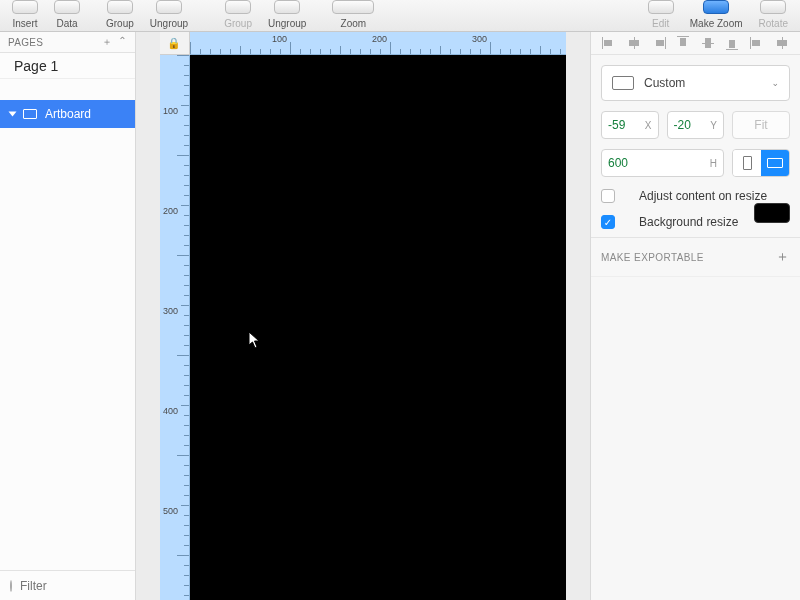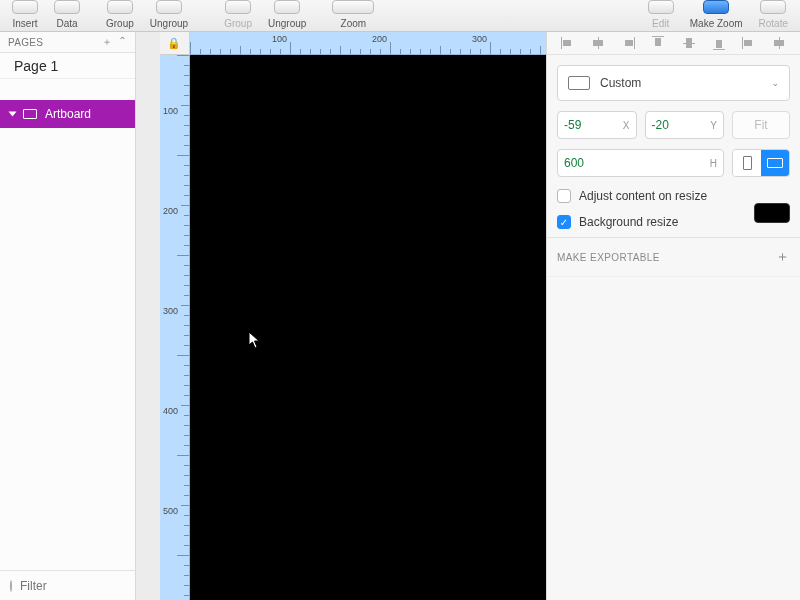--- a/index.html
+++ b/index.html
@@ -10,37 +10,37 @@
 .tb-icon.big{width:42px;}
 .tb-icon.blue{background:linear-gradient(#6fb3ff,#2a7de0);border-color:#1f63b8;}
 .tb-label{font-size:10px;color:#555;line-height:11px;}
 .tb-sep{width:10px;}
 .tb-group.dim .tb-label{color:#b0b0b0;}
 .pages-head{display:flex;align-items:center;justify-content:space-between;height:21px;padding:0 8px;background:#fafafa;border-bottom:1px solid #e2e2e2;font-size:10px;color:#777;letter-spacing:.3px;}
 .pages-head .icons{display:flex;gap:6px;color:#888;}
 .left-panel{position:absolute;left:0;top:32px;width:136px;bottom:0;background:#fcfcfc;border-right:1px solid #d9d9d9;display:flex;flex-direction:column;}
 .page-row{height:26px;display:flex;align-items:center;padding:0 14px;font-size:14px;color:#2b2b2b;border-bottom:1px solid #eee;}
 .layers{flex:1;overflow:hidden;}
-.art-row{height:28px;display:flex;align-items:center;padding:0 10px;background:#a21caf;color:#fff;font-size:12px;gap:8px;margin-top:21px;}
+.art-row{height:28px;display:flex;align-items:center;padding:0 10px;background:#3b82f6;color:#fff;font-size:12px;gap:8px;margin-top:21px;}
 .art-row .tri{width:0;height:0;border-left:5px solid #fff;border-top:4px solid transparent;border-bottom:4px solid transparent;transform:rotate(90deg);}
 .art-row .aicon{width:14px;height:10px;border:1.5px solid #fff;border-radius:1px;}
 .filter-bar{height:30px;border-top:1px solid #e2e2e2;display:flex;align-items:center;padding:0 10px;gap:8px;color:#8a8a8a;font-size:12px;}
 .filter-ic{width:12px;height:12px;border:1.4px solid #a9a9a9;border-radius:50%;position:relative;}
 .canvas-area{position:absolute;left:160px;top:32px;right:234px;bottom:0;background:#f6f6f6;}
 .ruler-corner{position:absolute;left:0;top:0;width:30px;height:23px;background:#f2f2f2;border-right:1px solid #cfcfcf;border-bottom:1px solid #cfcfcf;display:flex;align-items:center;justify-content:center;}
 .lock{font-size:11px;color:#888;}
 .ruler-top{position:absolute;left:30px;right:0;top:0;height:23px;background:#b9dcff;border-bottom:1px solid #8fb7dc;overflow:hidden;}
 .ruler-left{position:absolute;top:23px;left:0;width:30px;bottom:0;background:#b9dcff;border-right:1px solid #8fb7dc;overflow:hidden;}
 .tick-label{position:absolute;font-size:9px;color:#4a4a4a;}
 .ruler-top .tick{position:absolute;bottom:0;width:1px;background:#6f93b5;}
 .ruler-left .tick{position:absolute;right:0;height:1px;background:#6f93b5;}
 .canvas-inner{position:absolute;left:30px;top:23px;right:0;bottom:0;background:#f1f1f1;overflow:hidden;}
 .artboard{position:absolute;left:0;top:0;width:100%;height:100%;background:#000;}
 .cursor{position:absolute;left:58px;top:276px;pointer-events:none;}
-.right-panel{position:absolute;right:0;top:32px;width:254px;bottom:0;background:#f7f7f7;border-left:1px solid #d9d9d9;font-size:12px;color:#3a3a3a;}
+.right-panel{position:absolute;right:0;top:32px;width:210px;bottom:0;background:#f7f7f7;border-left:1px solid #d9d9d9;font-size:12px;color:#3a3a3a;}
 .align-row{height:23px;border-bottom:1px solid #e3e3e3;display:flex;align-items:center;justify-content:space-around;padding:0 6px;}
 .al{width:14px;height:12px;position:relative;opacity:.55;}
 .al::before,.al::after{content:"";position:absolute;background:#6f6f6f;}
 .al.l::before{left:0;top:0;width:1px;height:100%;}
 .al.l::after{left:2px;top:3px;width:8px;height:6px;}
 .al.c::before{left:50%;top:0;width:1px;height:100%;}
 .al.c::after{left:2px;top:3px;width:10px;height:6px;}
 .al.r::before{right:0;top:0;width:1px;height:100%;}
 .al.r::after{right:2px;top:3px;width:8px;height:6px;}
 .insp{padding:10px 10px 14px 10px;border-bottom:1px solid #e3e3e3;}
@@ -50,21 +50,21 @@
 .row{display:flex;gap:8px;margin-top:10px;}
 .nf{flex:1;display:flex;align-items:center;background:#fff;border:1px solid #d4d4d4;border-radius:4px;height:28px;padding:0 6px;}
 .nf input{border:none;outline:none;width:100%;font-size:12px;color:#15803d;background:transparent;}
 .nf .u{font-size:10px;color:#9a9a9a;margin-left:4px;}
 .fitbtn{width:58px;height:28px;border:1px solid #dcdcdc;border-radius:4px;background:#fcfcfc;color:#bdbdbd;font-size:12px;}
 .orient{display:flex;border:1px solid #d4d4d4;border-radius:4px;overflow:hidden;height:28px;}
 .orient div{width:28px;display:flex;align-items:center;justify-content:center;background:#fff;}
 .orient .sel{background:#1a8cff;}
 .orient .p{width:9px;height:14px;border:1.5px solid #7a7a7a;border-radius:1px;}
 .orient .l{width:16px;height:10px;border:1.5px solid #fff;border-radius:1px;}
-.chk-row{display:flex;align-items:center;gap:8px;margin-top:12px;font-size:12px;color:#3a3a3a;}
+.chk-row{display:flex;align-items:center;gap:24px;margin-top:12px;font-size:12px;color:#3a3a3a;}
 .chk{width:14px;height:14px;border:1px solid #b9b9b9;border-radius:3px;background:#fff;display:flex;align-items:center;justify-content:center;}
 .chk.on{background:#1a8cff;border-color:#1a8cff;color:#fff;font-size:10px;}
 .swatch{width:36px;height:20px;border-radius:4px;background:#000;margin-left:auto;margin-top:-26px;border:1px solid #333;}
 .sub{margin-left:22px;}
 .section-head{display:flex;align-items:center;justify-content:space-between;padding:10px 10px;font-size:10px;color:#8a8a8a;letter-spacing:.4px;border-bottom:1px solid #eee;}
 .plus{font-size:14px;color:#8a8a8a;}
 svg.cur{width:14px;height:18px;}
 </style>
 </head>
 <body>

